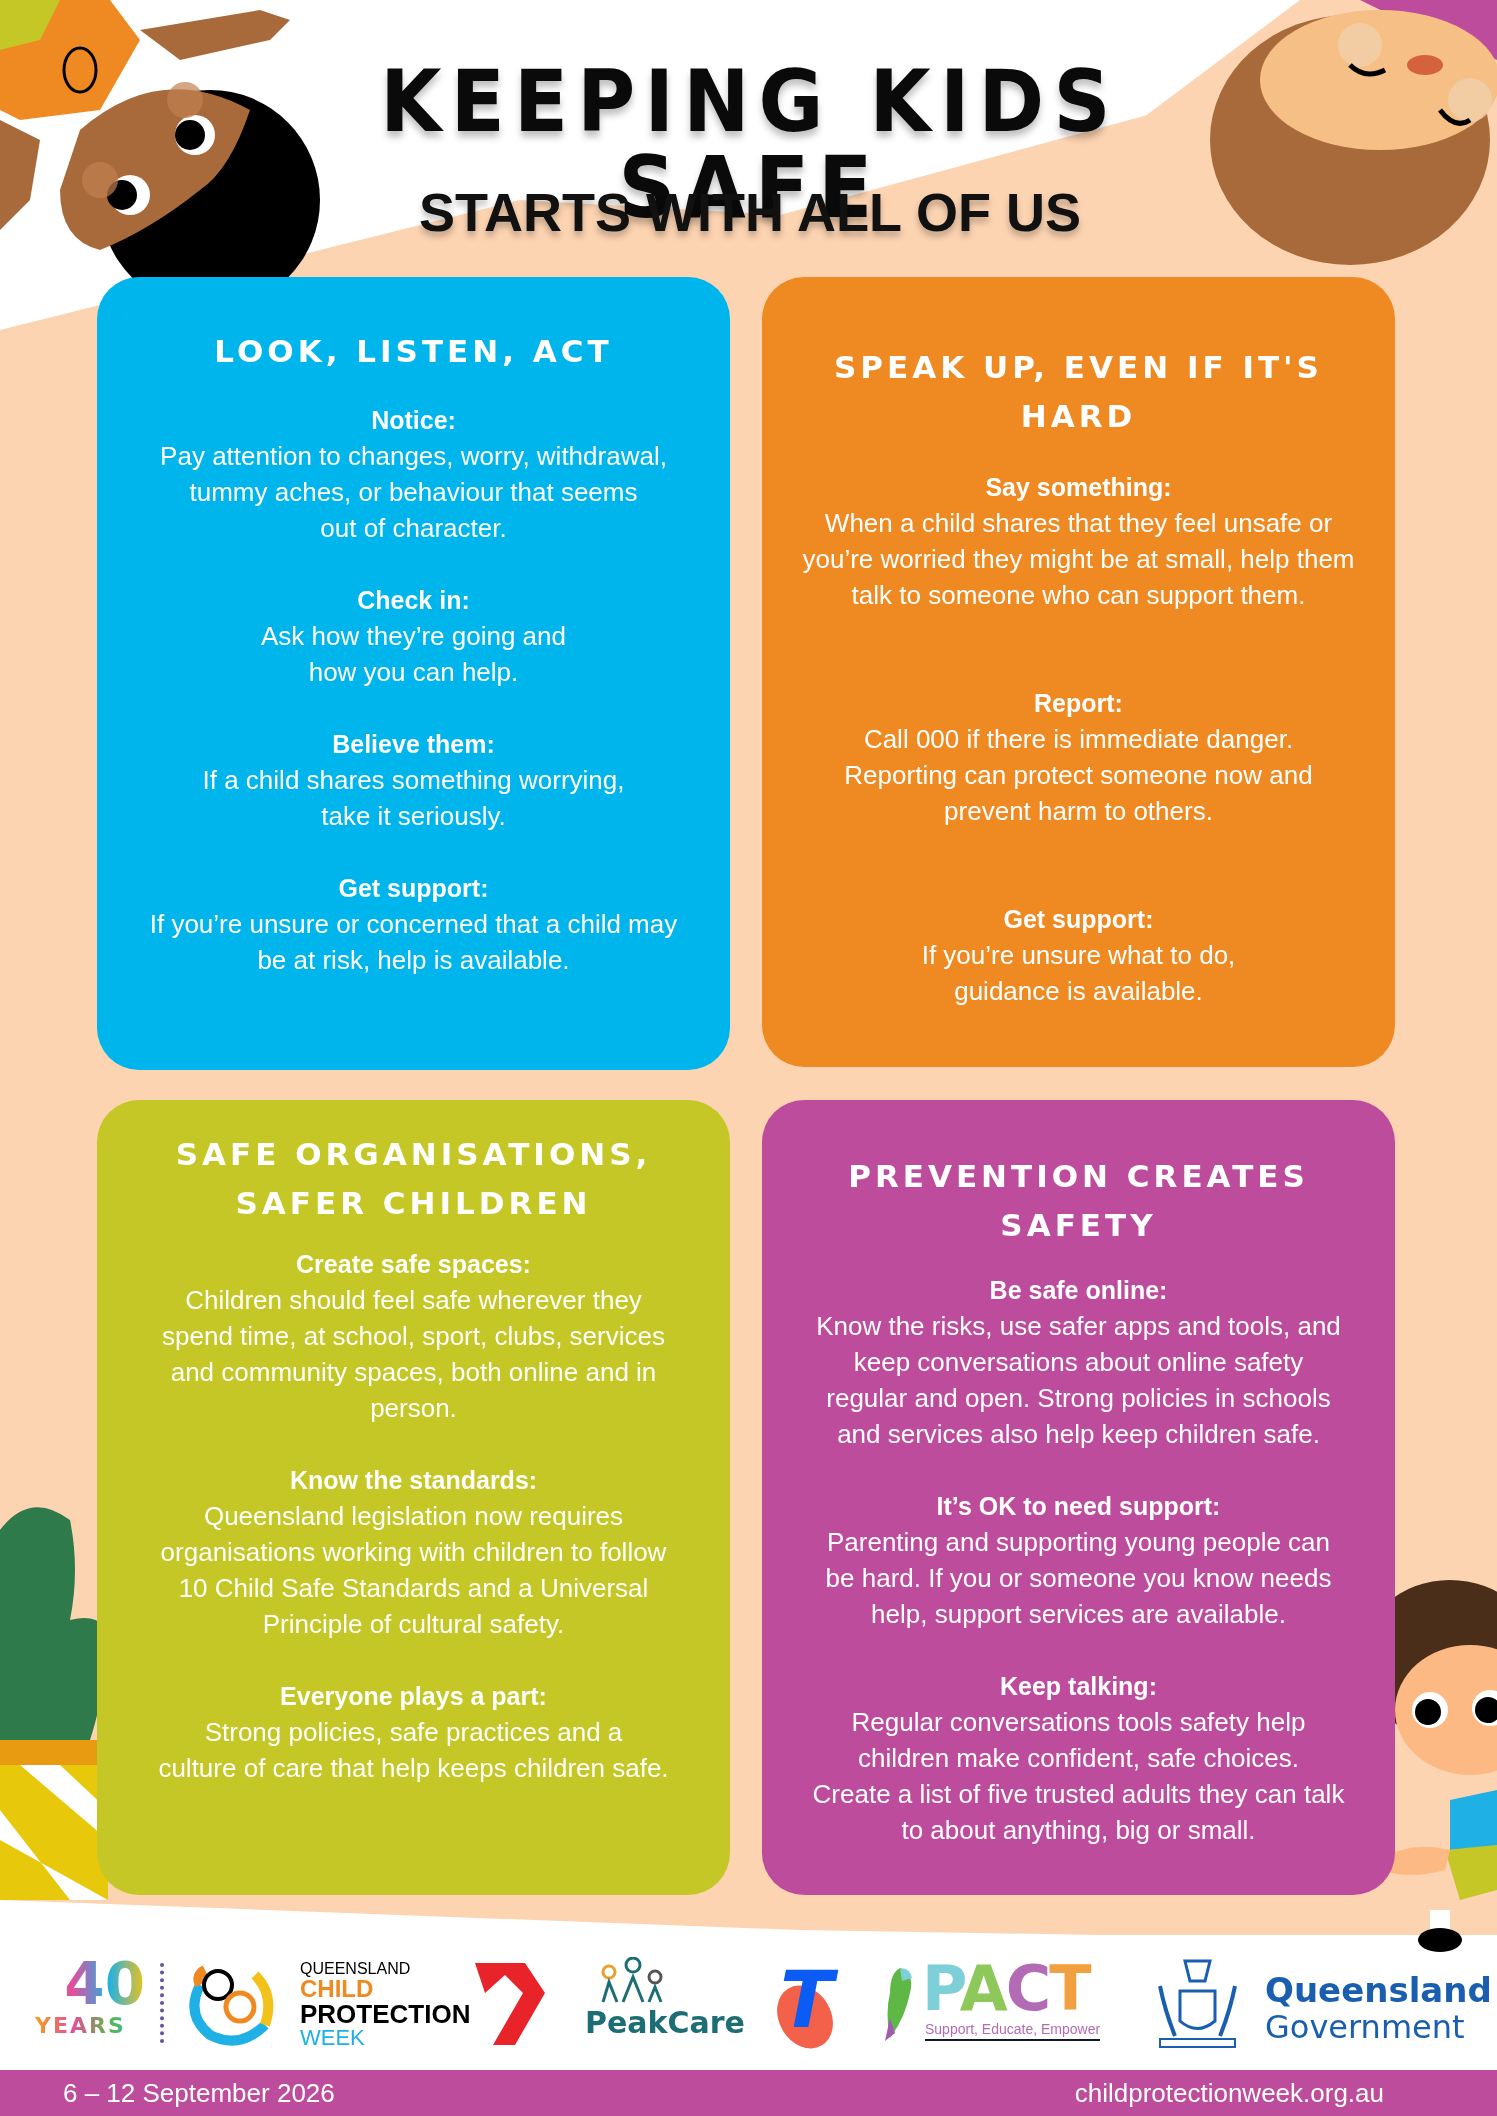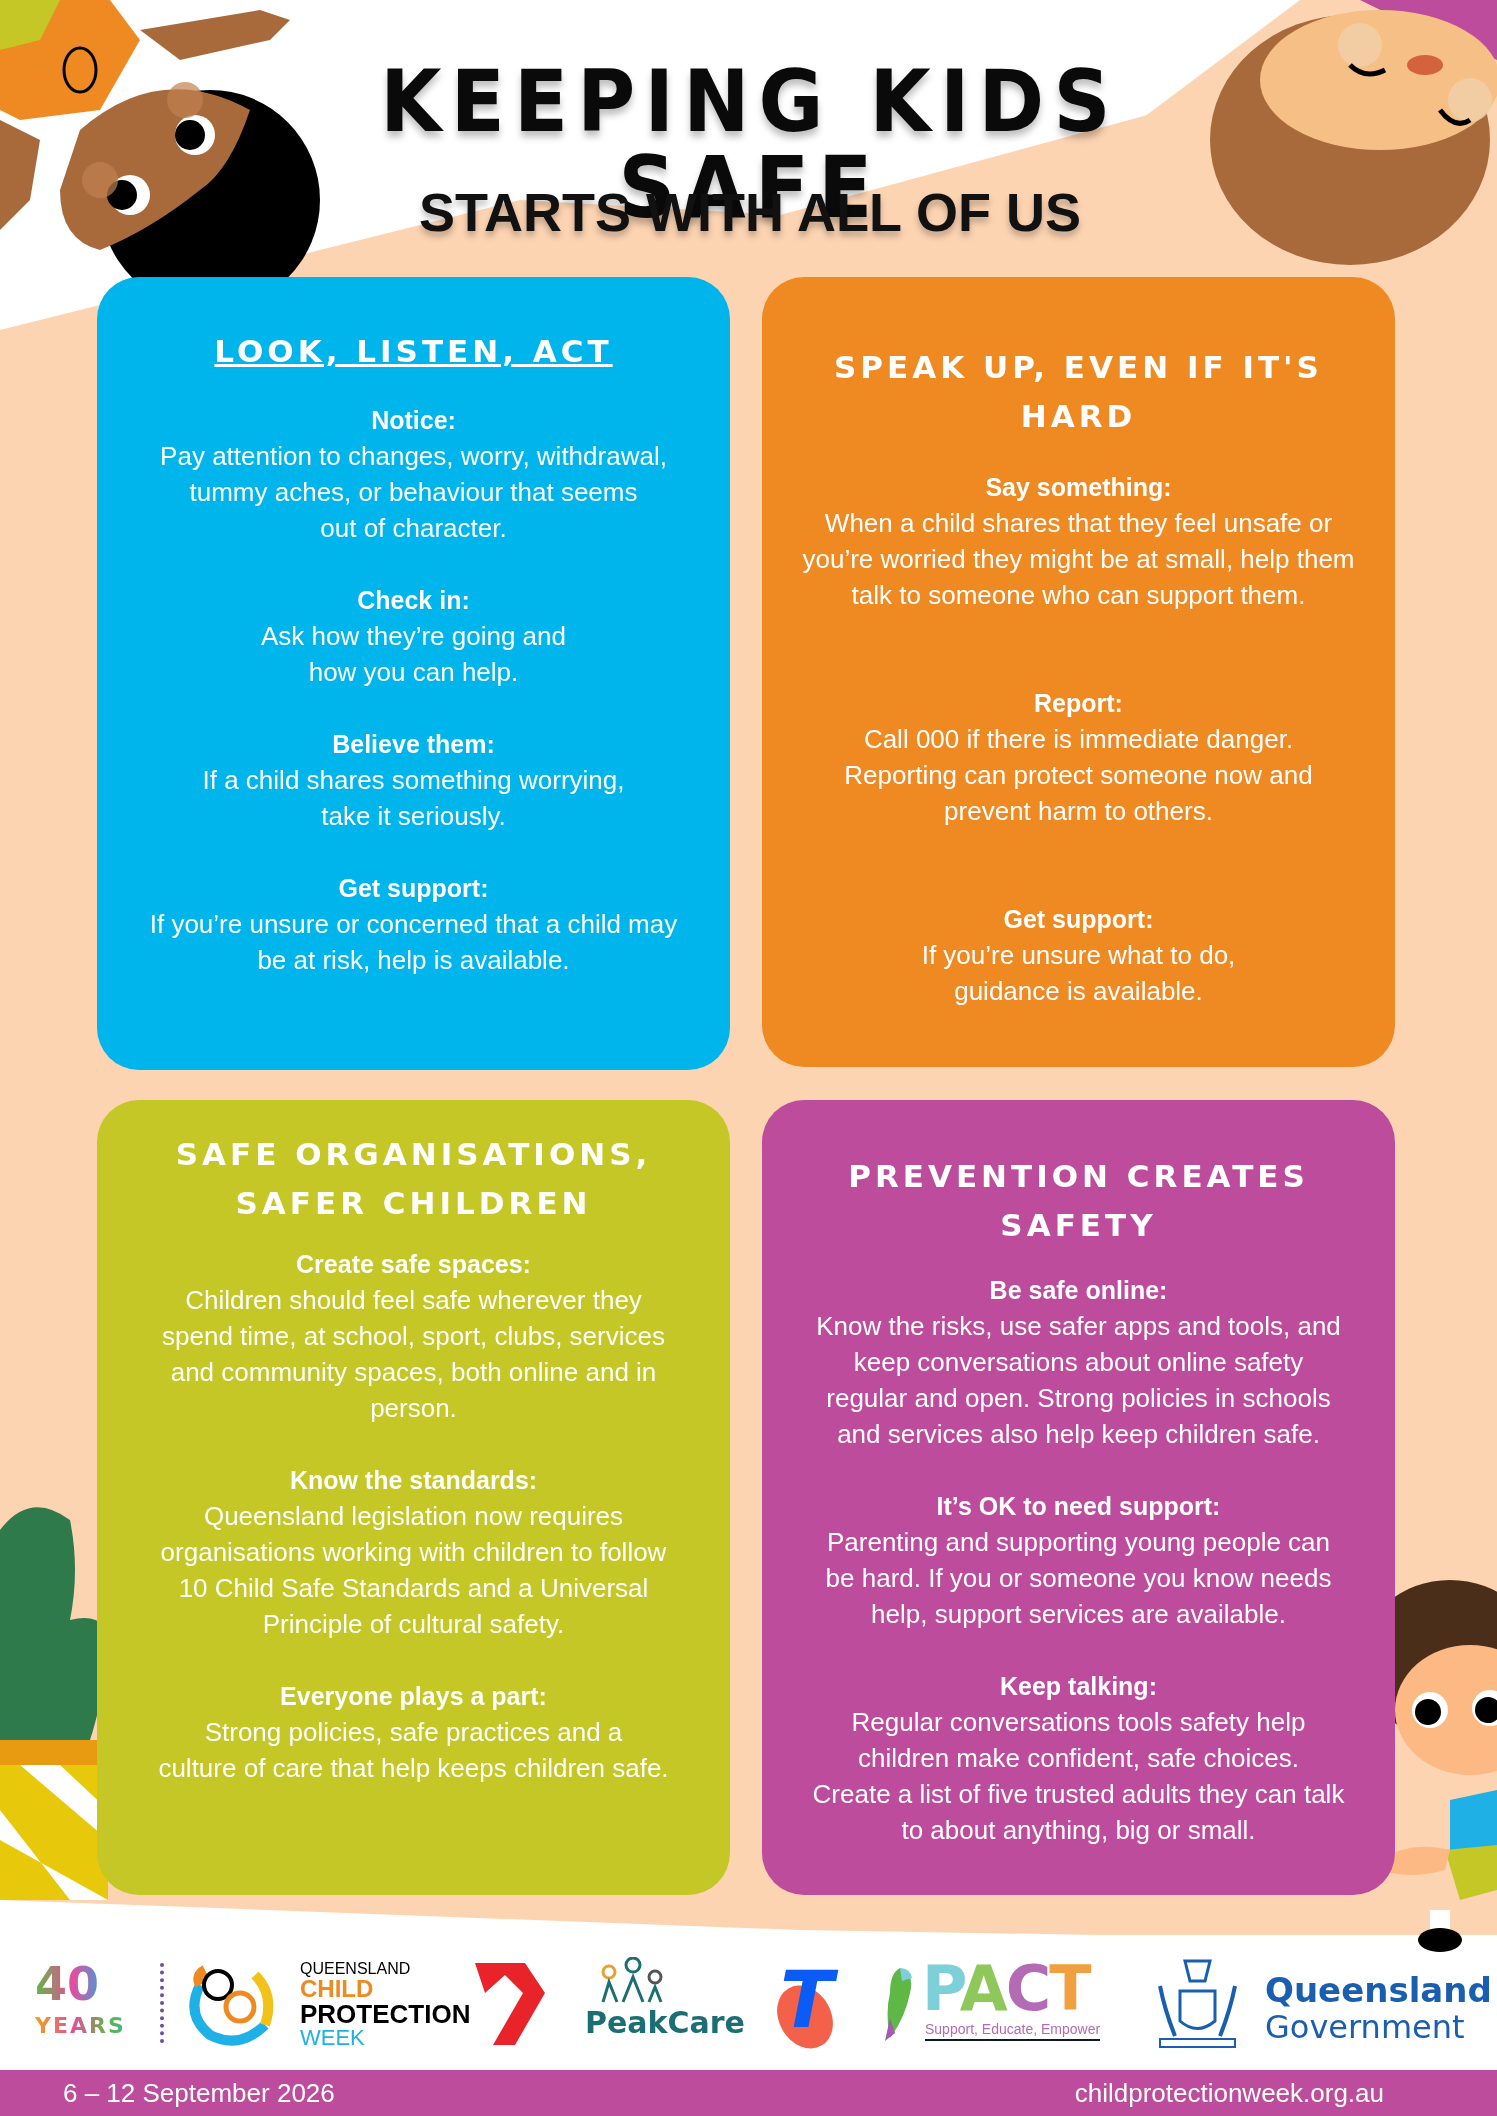--- a/index.html
+++ b/index.html
@@ -118,21 +118,21 @@
     <path d="M95 280 L147 275 L147 320 L110 330 Z" fill="#c4c725"></path>
     <path d="M30 290 Q60 270 100 280 L95 300 Q60 310 30 300 Z" fill="#fcb983"></path>
     <rect x="80" y="340" width="20" height="25" fill="#fff"></rect>
     <ellipse cx="90" cy="370" rx="22" ry="12" fill="#000"></ellipse>
   </svg>
 
   <div class="title">KEEPING KIDS SAFE</div>
   <div class="subtitle">STARTS WITH ALL OF US</div>
 
   <div class="card" id="card-look">
-    <div class="card-heading" style="margin-top:50px;text-decoration:underline;">Look, Listen, Act</div>
+    <div class="card-heading" style="margin-top:50px;">Look, Listen, Act</div>
     <div class="section" style="margin-top:26px;">
       <div class="section-label">Notice:</div>
       <div class="section-text">Pay attention to changes, worry, withdrawal,</div>
       <div class="section-text">tummy aches, or behaviour that seems</div>
       <div class="section-text">out of character.</div>
     </div>
     <div class="section" style="margin-top:36px;">
       <div class="section-label">Check in:</div>
       <div class="section-text">Ask how they’re going and</div>
       <div class="section-text">how you can help.</div>
@@ -214,21 +214,21 @@
       <div class="section-text">Regular conversations tools safety help</div>
       <div class="section-text">children make confident, safe choices.</div>
       <div class="section-text">Create a list of five trusted adults they can talk</div>
       <div class="section-text">to about anything, big or small.</div>
     </div>
   </div>
 
   <div class="logos">
 
     <div class="logo" style="left:35px;top:20px;width:110px;height:95px;">
-      <div style="font-family:'DejaVu Sans',sans-serif;font-weight:bold;font-size:46px;line-height:58px;text-align:left;
+      <div style="font-family:'DejaVu Sans',sans-serif;font-weight:bold;font-size:58px;line-height:58px;text-align:right;
                   background:linear-gradient(90deg,#5fb846,#e84c9c,#1fb0e6,#f2c21a);-webkit-background-clip:text;background-clip:text;color:transparent;">40</div>
       <div style="font-family:'DejaVu Sans',sans-serif;font-weight:bold;font-size:22px;letter-spacing:2px;
                   background:linear-gradient(90deg,#f2a21a,#e84c9c,#5fb846,#1fb0e6);-webkit-background-clip:text;background-clip:text;color:transparent;">YEARS</div>
     </div>
     <div style="position:absolute;left:160px;top:28px;width:4px;height:80px;border-left:4px dotted #6a4fa0;"></div>
 
     <svg class="logo" style="left:180px;top:20px;width:96px;height:92px;" viewBox="0 0 96 92">
       <path d="M20 30 Q5 60 30 80 Q60 95 85 70" fill="none" stroke="#1fb0e6" stroke-width="10"></path>
       <path d="M85 70 Q95 40 75 20" fill="none" stroke="#f2c21a" stroke-width="10"></path>
       <path d="M20 30 Q15 20 25 15" fill="none" stroke="#ef8a22" stroke-width="10"></path>

